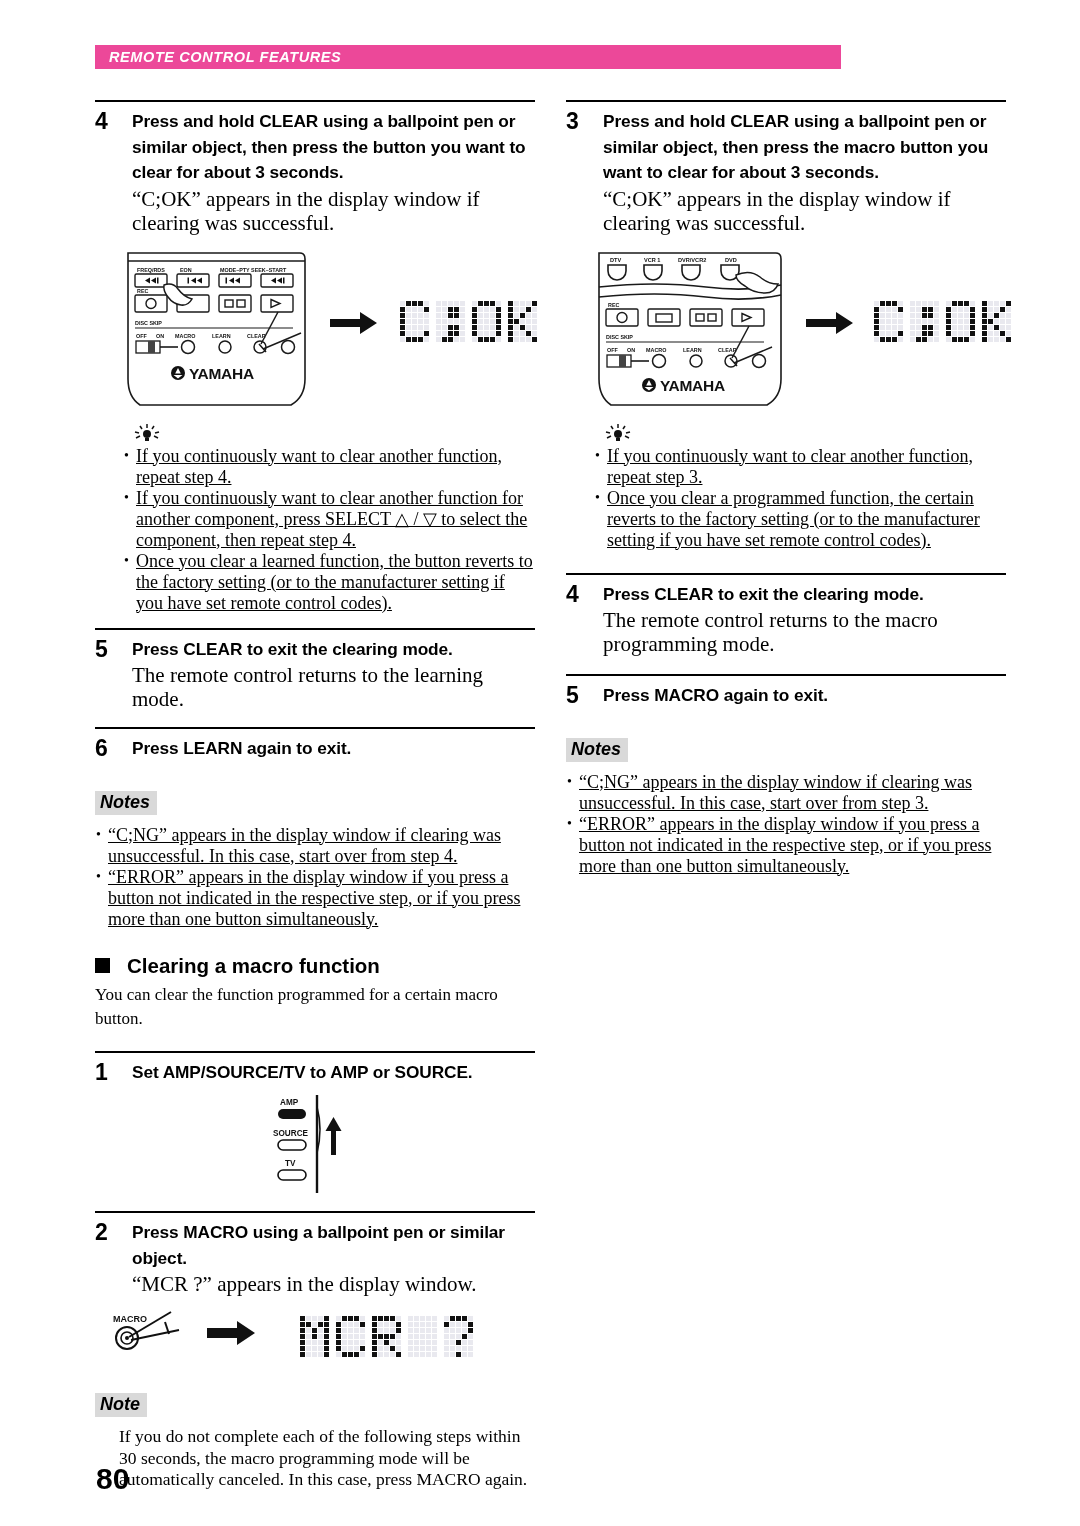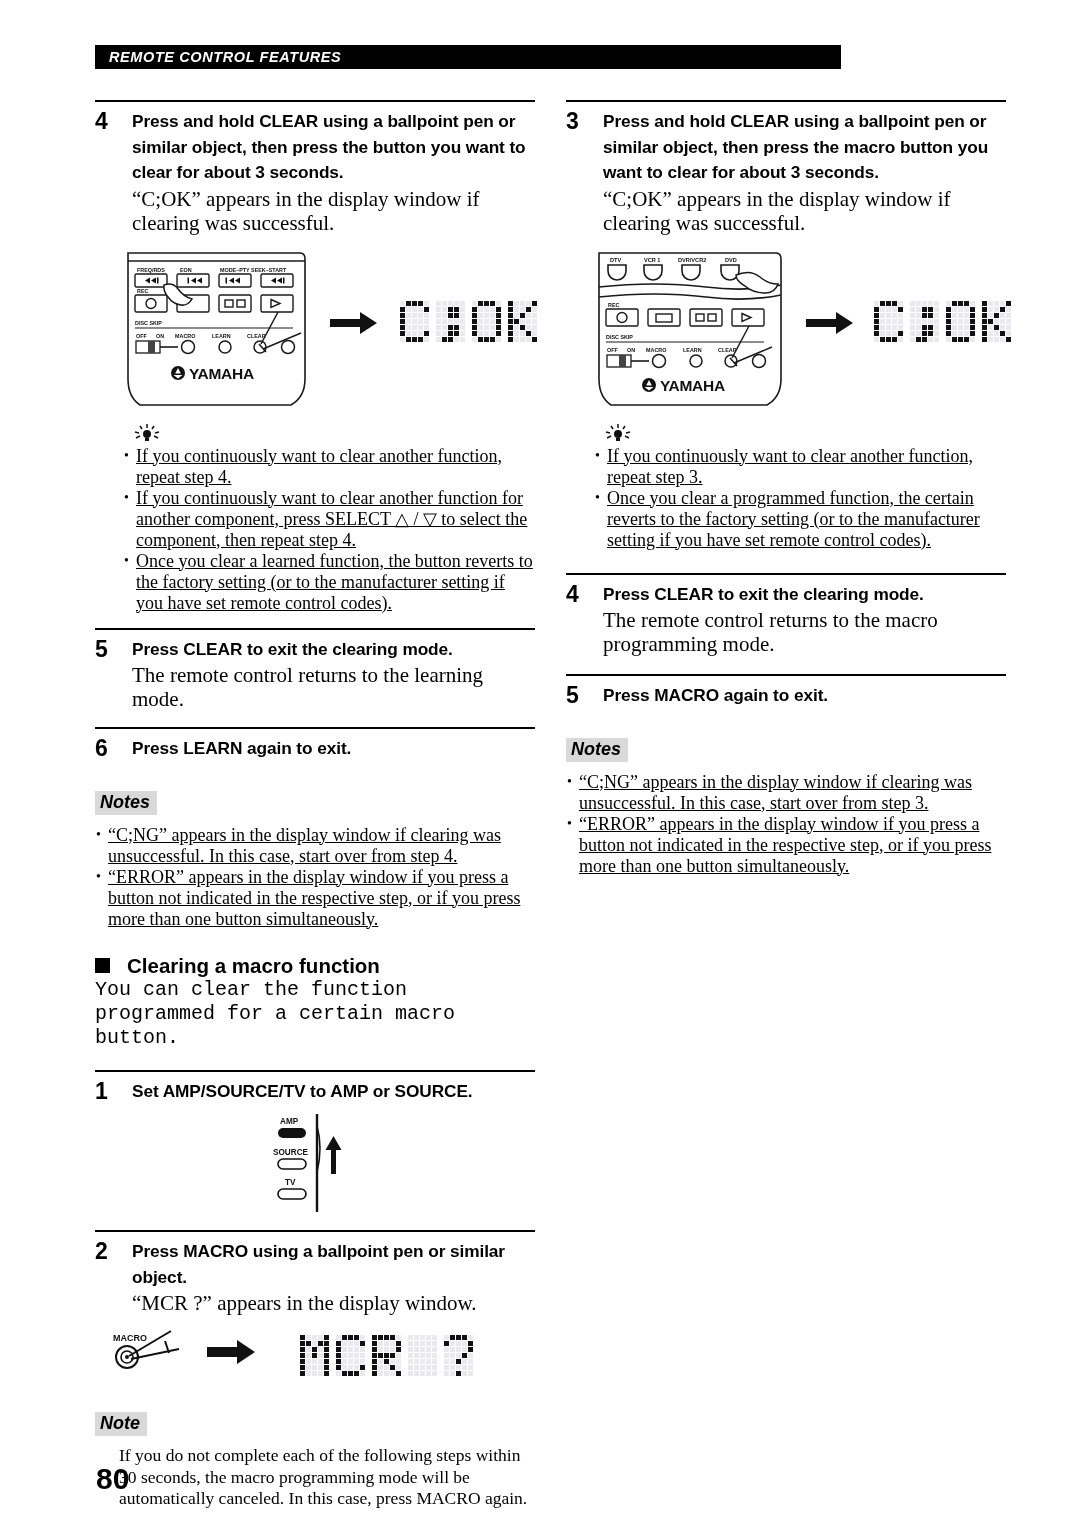--- a/index.html
+++ b/index.html
@@ -14,21 +14,21 @@
     overflow: hidden;
   }
 
   
   .page-header {
     position: absolute;
     left: 95px;
     top: 45px;
     width: 746px;
     height: 24px;
-    background: #000000;
+    background: #ec4899;
     display: flex;
     align-items: center;
   }
   .page-header-text {
     color: #ffffff;
     font-family: "Liberation Sans", sans-serif;
     font-style: italic;
     font-weight: bold;
     font-size: 14.5px;
     letter-spacing: 0.6px;
@@ -135,23 +135,23 @@
     background: #000;
     margin-right: 17px;
     flex: 0 0 15px;
   }
   .section-title {
     font-family: "Liberation Sans", sans-serif;
     font-weight: bold;
     font-size: 20.5px;
   }
   .section-intro {
-    font-size: 20px;
+    font-size: 17px;
     line-height: 24px;
-    font-family: Liberation Mono, monospace;
+    margin-top: 5px;
   }
 
   
   .figure { position: relative; }
 
   .remote-fig { height: 165px; margin-top: 14px; }
   .remote-fig-r { height: 165px; margin-top: 14px; }
 
   svg { display: block; }
 

